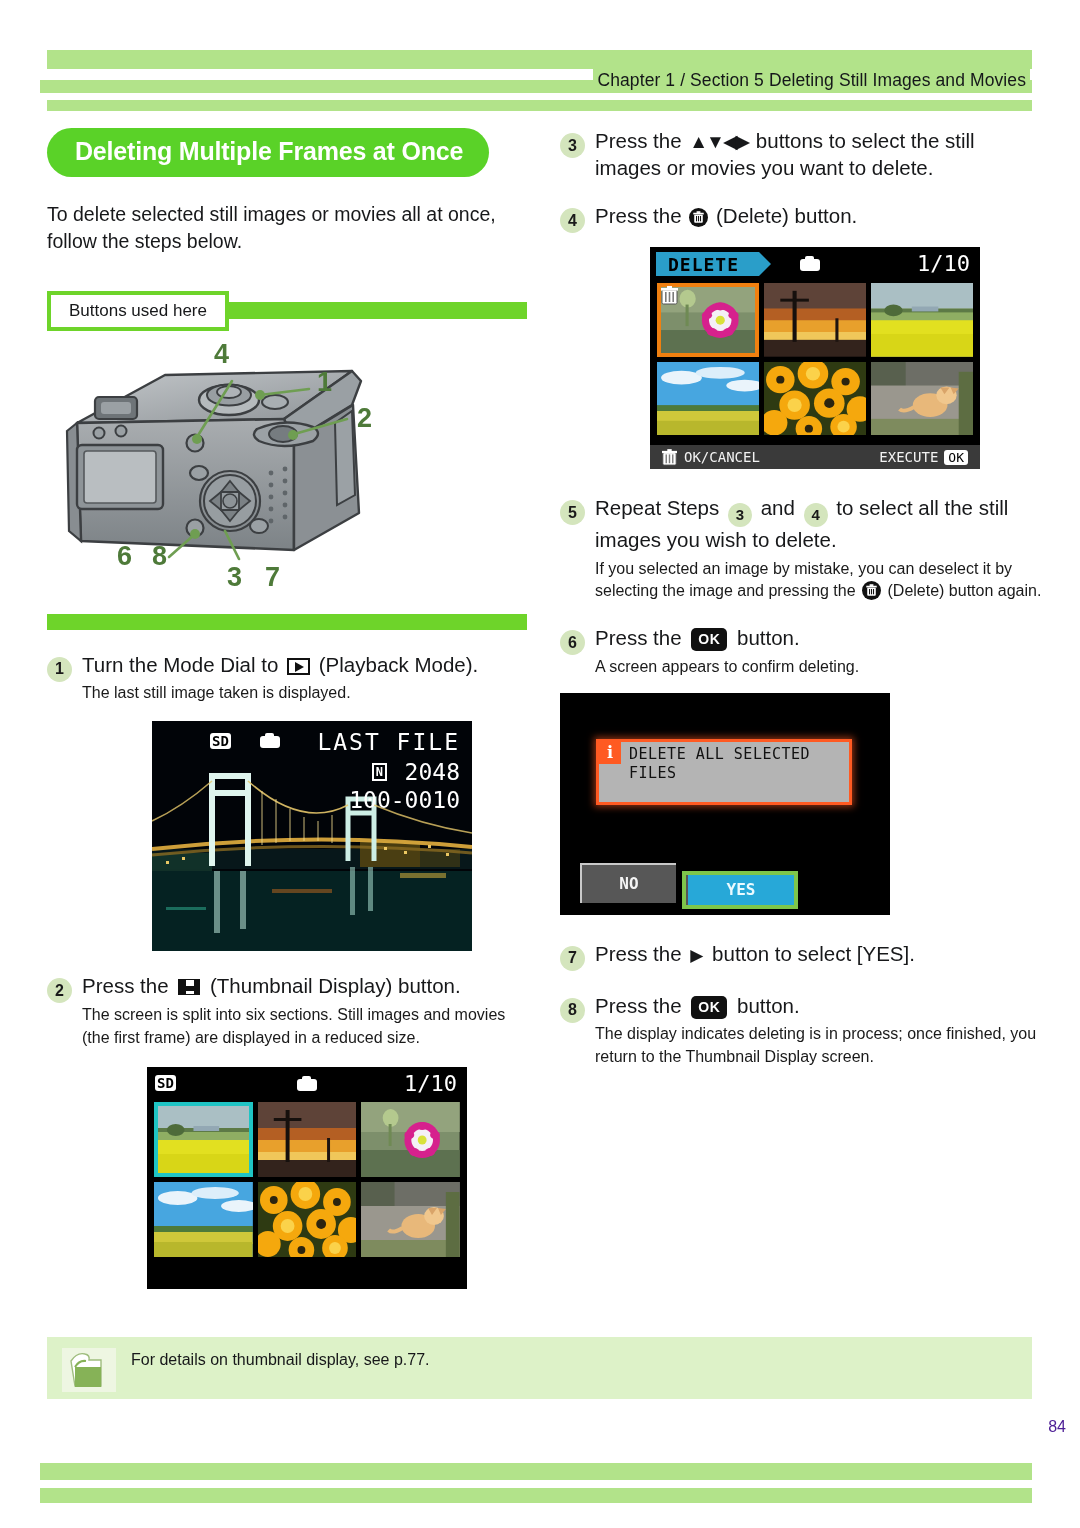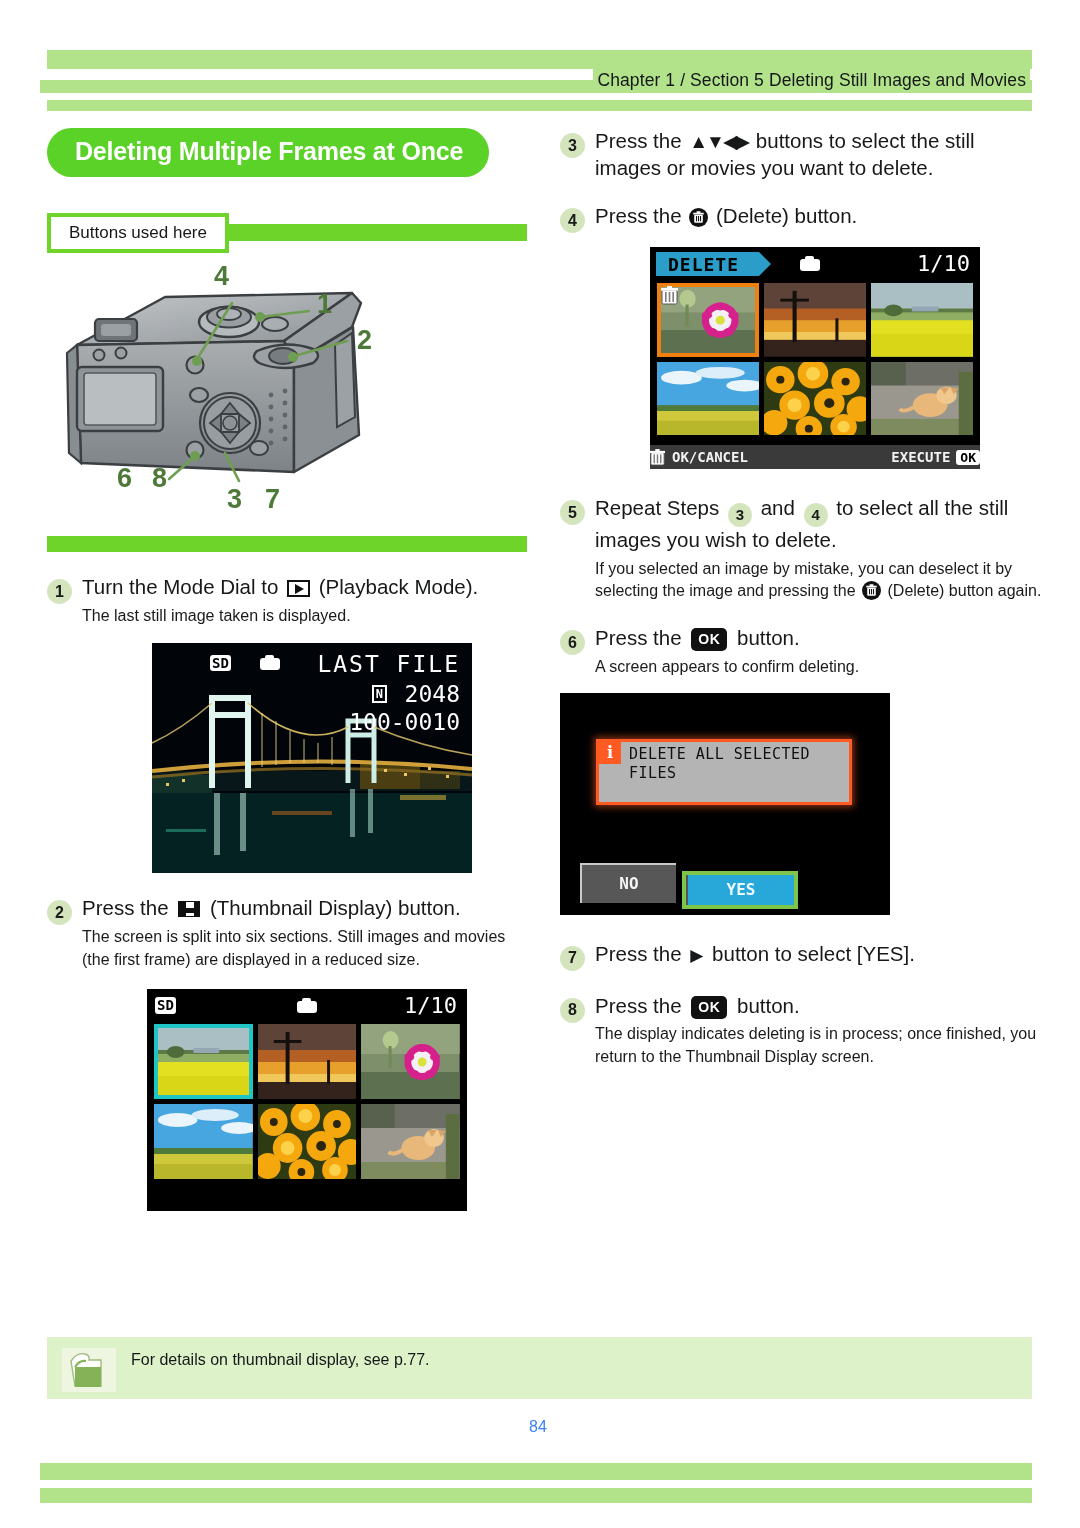--- a/index.html
+++ b/index.html
@@ -141,22 +141,22 @@
     background:#2a9ec9; color:#000000;
     font-family:"DejaVu Sans Mono", monospace; font-weight:bold; font-size:18px;
     padding:0 20px 0 12px; display:flex; align-items:center; letter-spacing:1px;
   }
   .delete-tag::after {
     content:""; position:absolute; right:-12px; top:0;
     border-left:12px solid #2a9ec9; border-top:12px solid transparent; border-bottom:12px solid transparent;
   }
   .lcd-footer {
     position:absolute; left:0; right:0; bottom:0; height:24px;
-    background:#3a3a3a; display:flex; align-items:center; padding:0 0;
-    color:#f2f2f2; font-family:"DejaVu Sans Mono", monospace; font-size:14px; font-weight:bold;
+    background:#3a3a3a; display:flex; align-items:center; padding:0 12px;
+    color:#f2f2f2; font-family:"DejaVu Sans Mono", monospace; font-size:14px; font-weight:normal;
   }
   .lcd-footer .ok-chip {
     background:#fff; color:#000; border-radius:3px; padding:0 4px; margin-left:6px; font-size:13px;
   }
 
   
   .scr4 { width:330px; height:222px; margin:14px 0 0 0; }
   .dlg-box {
     position:absolute; left:36px; top:46px; width:256px; height:66px;
     background:#b4b4b4; border:3px solid #ff5a22; box-shadow:0 0 7px 2px rgba(255,90,34,.55);
@@ -189,40 +189,41 @@
   }
 
   
   .note {
     position:absolute; left:47px; top:1337px; width:985px; height:62px;
     background:#ddf2c8; display:flex; align-items:flex-start; padding:10px 0 0 14px;
   }
   .note-txt { font-size:16px; color:#17181a; margin-left:14px; margin-top:4px; }
 
   .pagenum {
-    position:absolute; left:0; right:4px; top:1418px; text-align:center;
-    font-size:16px; color:#3b82f6;
+    position:absolute; left:0; right:14px; top:1418px; text-align:right;
+    font-size:16px; color:#4c1d95;
   }
   .ftr-bar-a { position:absolute; left:40px; top:1463px; width:992px; height:17px; background:#b2e38a; }
   .ftr-bar-b { position:absolute; left:40px; top:1488px; width:992px; height:15px; background:#b2e38a; }
 </style>
 </head>
 <body>
 
 <div class="page">
 
   <div class="hdr-bar-thick"></div>
   <div class="hdr-bar-mid"></div>
   <div class="hdr-bar-thin"></div>
   <div class="hdr-title">Chapter  1 / Section 5  Deleting Still Images and Movies</div>
 
   <div class="col-left">
 
     <div class="title-pill">Deleting Multiple Frames at Once</div>
 
+    <div class="intro">To delete selected still images or movies all at once, follow the steps below.</div>
 
     <div class="bub-wrap">
       <div class="bub-rule"></div>
       <div class="bub-box">
         <span>Buttons used here</span>
       </div>
     </div>
 
     
     <div class="camera-wrap">

